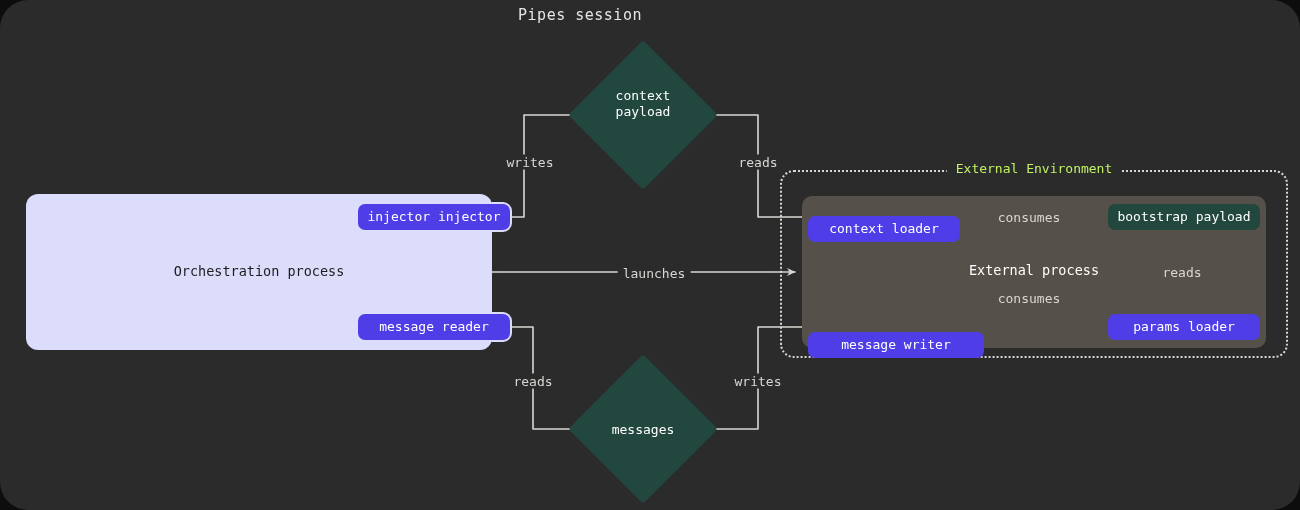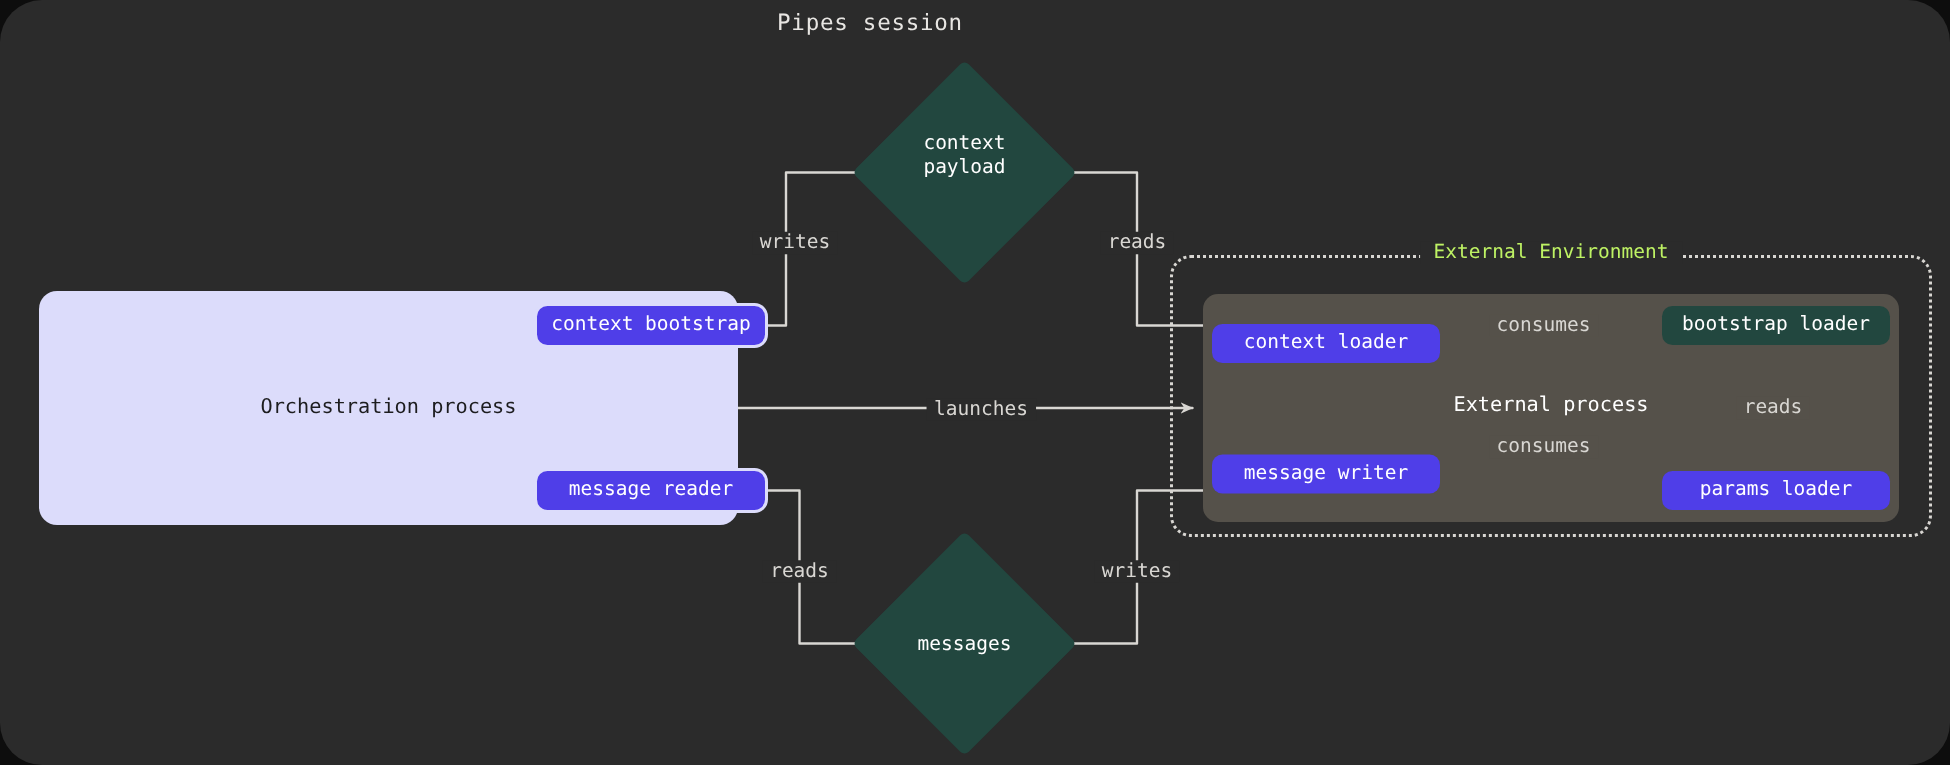--- a/index.html
+++ b/index.html
@@ -114,34 +114,34 @@
       <path d="M962,217 L1098,217" marker-end="url(#arr)"></path>
 
       <path d="M885,315 L885,299 L1140,299 L1140,236" marker-end="url(#arr)"></path>
 
       <path d="M1182,315 L1182,236" marker-end="url(#arr)"></path>
     </g>
   </svg>
 
   <div class="node proc-main">
     <div class="proc-label">Orchestration process</div>
-    <div class="pill pill-outline" style="left:332px;top:10px;width:152px;">context bootstrap</div>
+    <div class="pill pill-outline" style="left:332px;top:10px;width:152px;">injector injector</div>
     <div class="pill pill-outline" style="left:332px;top:120px;width:152px;">message reader</div>
   </div>
 
   <div class="node ext-env">
     <div class="ext-env-label">External Environment</div>
   </div>
 
   <div class="node ext-proc">
     <div class="proc-label">External process</div>
     <div class="pill" style="left:6px;top:20px;width:152px;">context loader</div>
-    <div class="pill" style="left:6px;top:107px;width:152px;">message writer</div>
+    <div class="pill" style="left:6px;top:136px;width:176px;">message writer</div>
     <div class="pill" style="left:306px;top:118px;width:152px;">params loader</div>
-    <div class="greenbox" style="left:306px;top:8px;width:152px;">bootstrap loader</div>
+    <div class="greenbox" style="left:306px;top:8px;width:152px;">bootstrap payload</div>
   </div>
 
   <div class="diamond" style="left:590px;top:62px;"></div>
   <div class="diamond-label" style="left:558px;top:88px;">
     <span>context</span><br>
     <span>payload</span>
   </div>
 
   <div class="diamond" style="left:590px;top:376px;"></div>
   <div class="diamond-label" style="left:558px;top:422px;">

